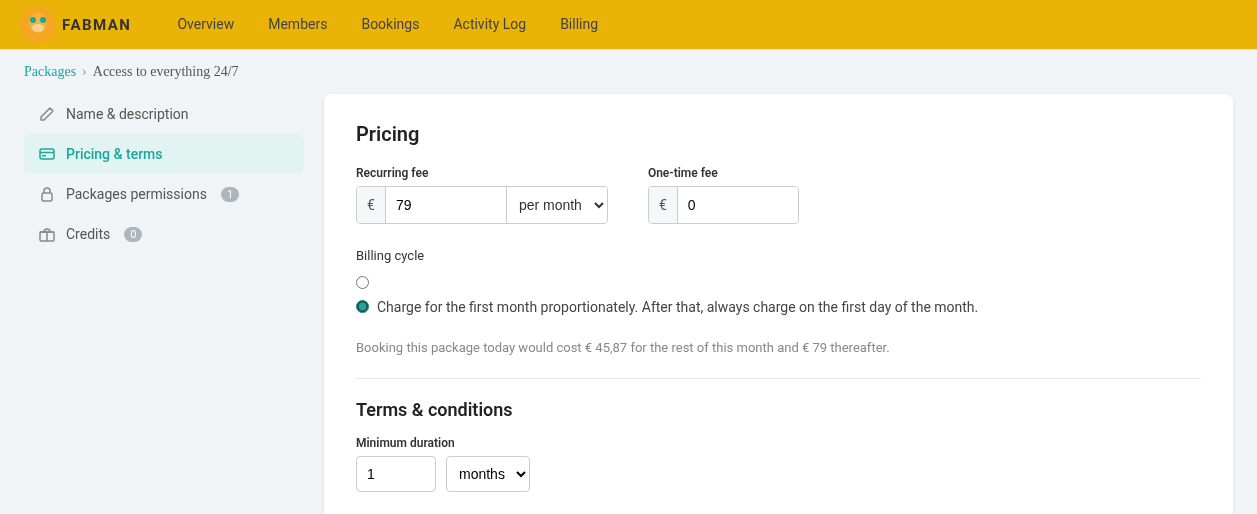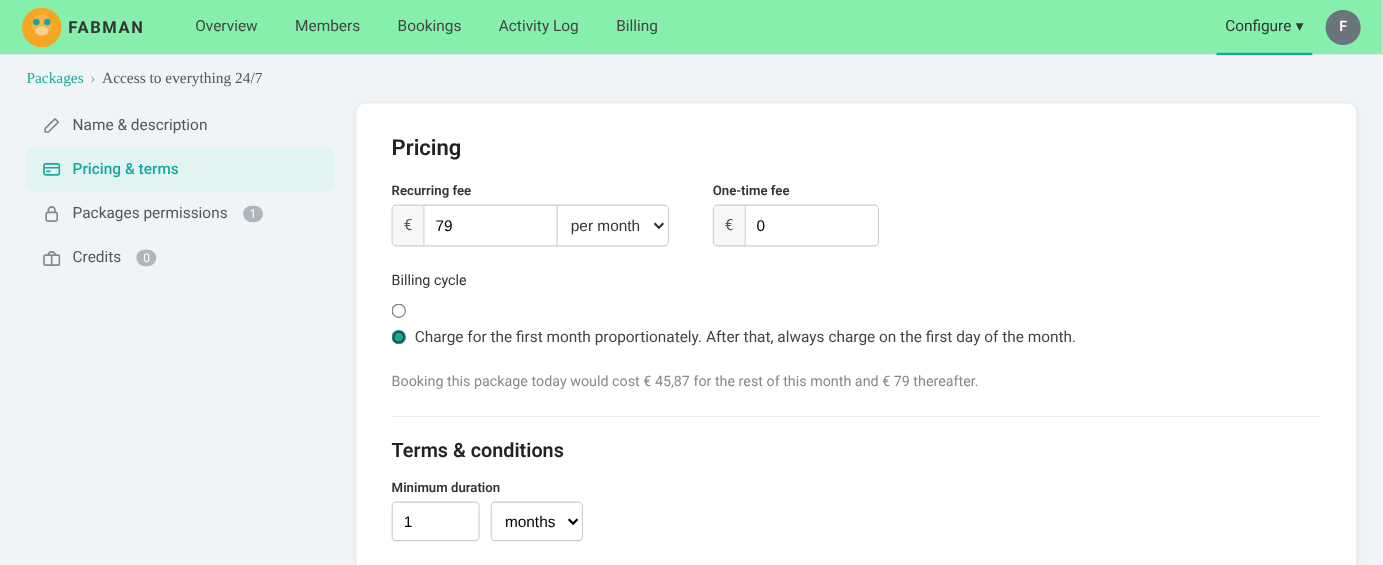--- a/index.html
+++ b/index.html
@@ -1,20 +1,20 @@
 <!DOCTYPE html>
 <html><head>
   <meta charset="utf-8">
   <style>
     * { box-sizing: border-box; margin: 0; padding: 0; }
     body { font-family: -apple-system, BlinkMacSystemFont, 'Segoe UI', Roboto, sans-serif; background: #f0f4f7; color: #333; font-size: 14px; }
 
     
     .navbar {
-      display: flex; align-items: center; background: #86efac;
+      display: flex; align-items: center; background: #eab308;
       border-bottom: 1px solid #e0e6ea; padding: 0 20px; height: 50px;
       position: relative;
     }
     .logo-area { display: flex; align-items: center; margin-right: 30px; }
     .logo-icon { width: 36px; height: 36px; margin-right: 6px; }
     .logo-text { font-size: 15px; font-weight: 700; letter-spacing: 1.5px; color: #333; }
     .nav-links { display: flex; gap: 2px; }
     .nav-link {
       padding: 0 16px; height: 50px; display: flex; align-items: center;
       text-decoration: none; color: #444; font-size: 14px; cursor: pointer;
@@ -129,27 +129,20 @@
       <line x1="26" y1="10" x2="28" y2="6" stroke="#f5a623" stroke-width="2" stroke-linecap="round"></line>
     </svg>
     <span class="logo-text">FABMAN</span>
   </div>
   <div class="nav-links">
     <a class="nav-link">Overview</a>
     <a class="nav-link">Members</a>
     <a class="nav-link">Bookings</a>
     <a class="nav-link">Activity Log</a>
     <a class="nav-link">Billing</a>
-  </div>
-  <div class="nav-right">
-    <div class="configure-btn">
-      <span>Configure</span>
-      <span>▾</span>
-    </div>
-    <div class="avatar">F</div>
   </div>
 </nav>
 
 <div class="breadcrumb">
   <a href="#">Packages</a>
   <span class="breadcrumb-sep">›</span>
   <span class="breadcrumb-current">Access to everything 24/7</span>
 </div>
 
 <div class="main-layout">

